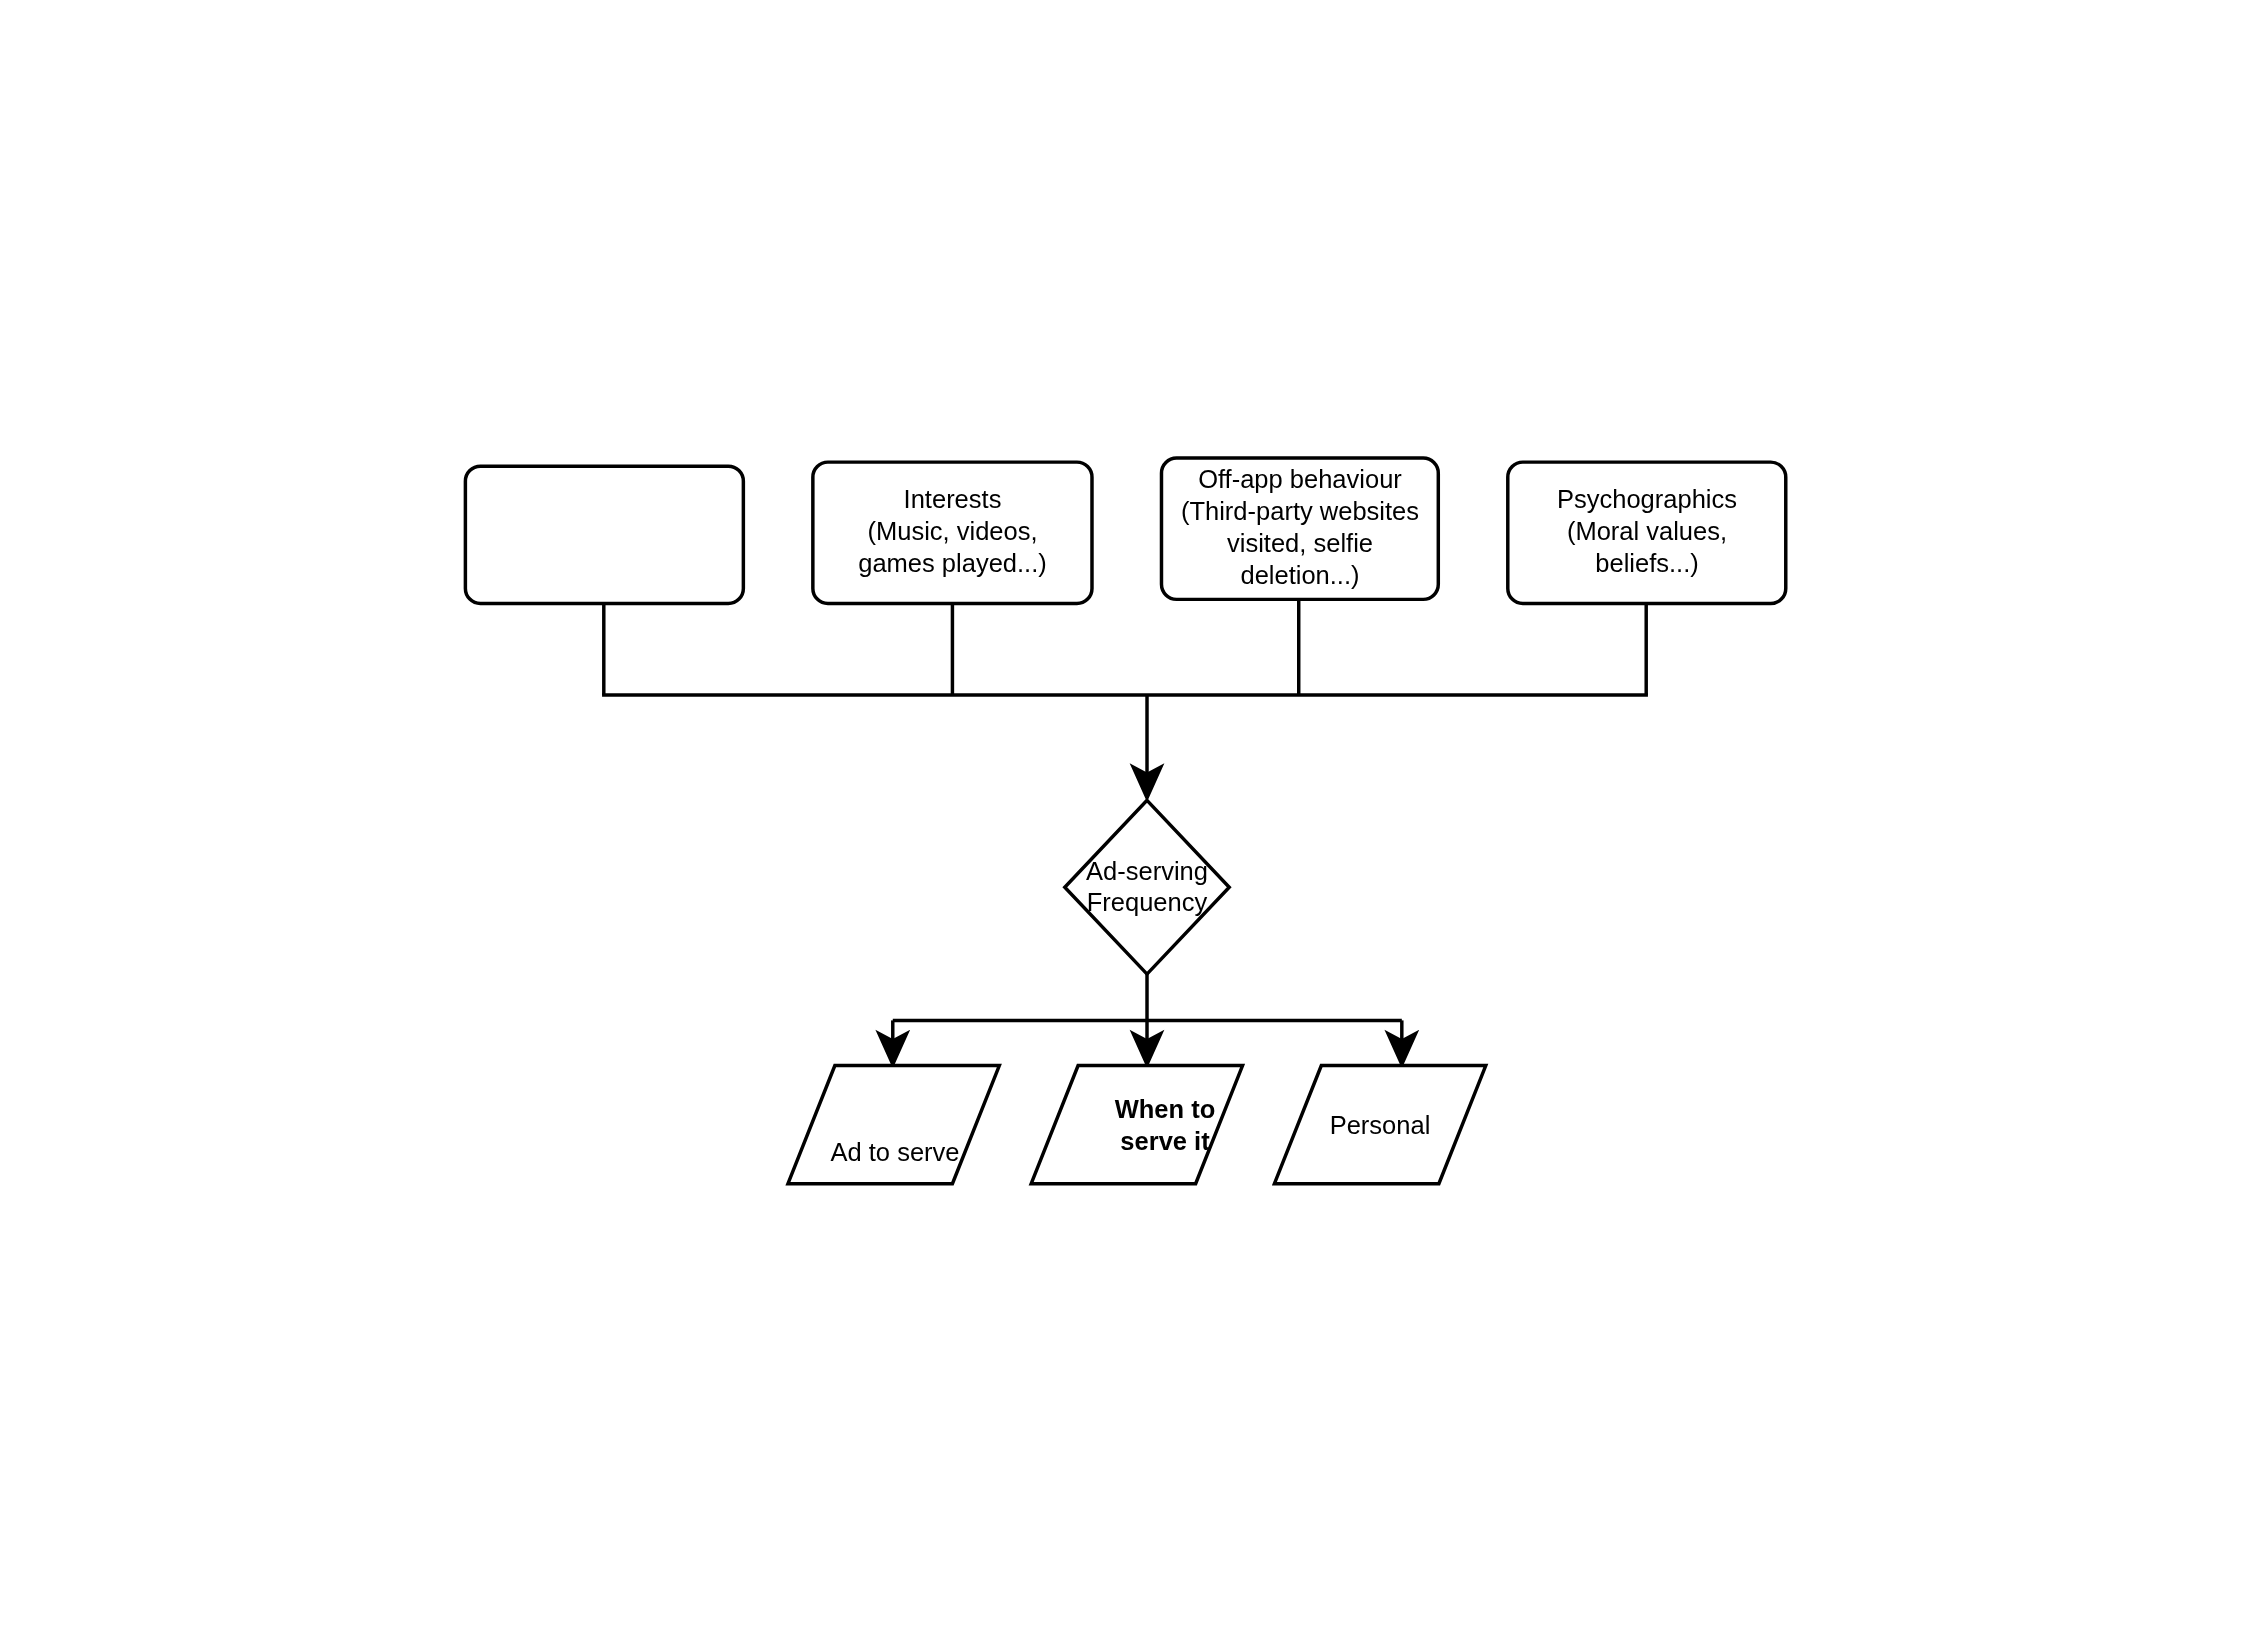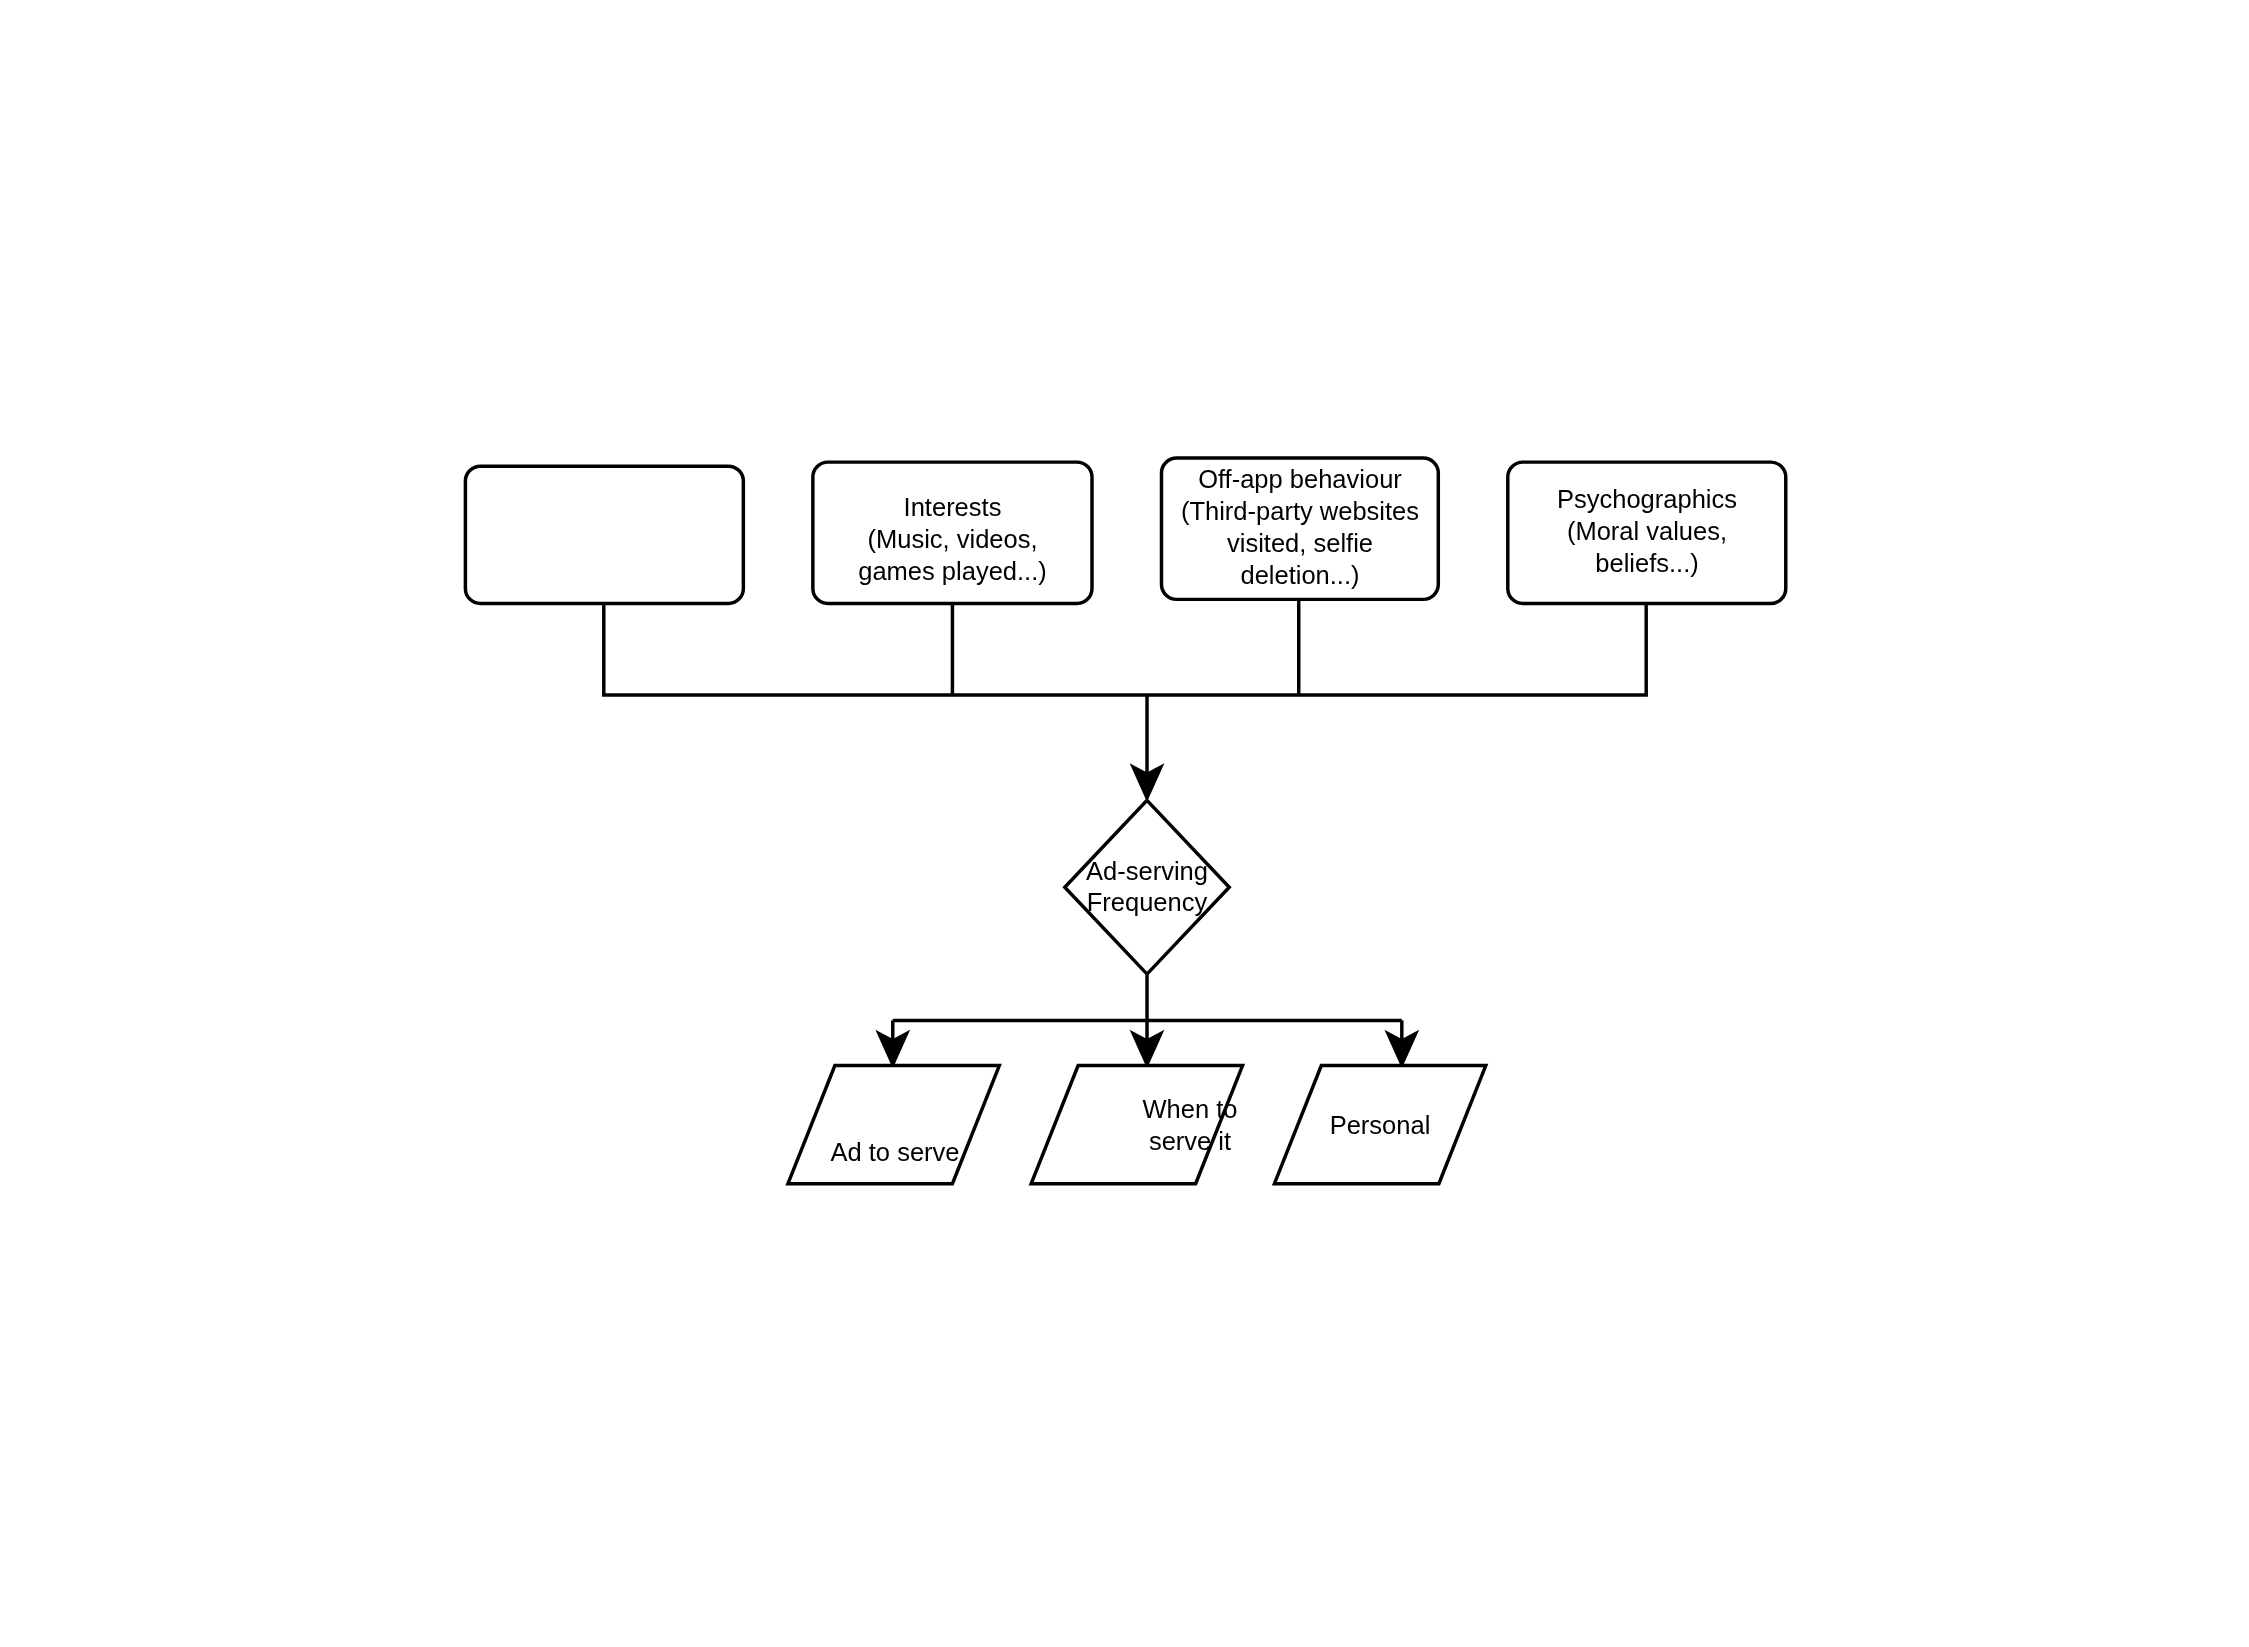--- a/index.html
+++ b/index.html
@@ -82,37 +82,37 @@
   <polygon points="1441,1840 1725,1840 1644,2044 1360,2044" fill="#ffffff" stroke="#000000" stroke-width="6"></polygon>
 
   <polygon points="1861,1840 2145,1840 2064,2044 1780,2044" fill="#ffffff" stroke="#000000" stroke-width="6"></polygon>
 
   <polygon points="2281,1840 2565,1840 2484,2044 2200,2044" fill="#ffffff" stroke="#000000" stroke-width="6"></polygon>
 </svg>
 
 <div class="label-layer">
 
 
-  <div class="node-label src-label" style="left:813px; top:483px; width:279px;margin-top:8px;">Interests
+  <div class="node-label src-label" style="left:813px; top:483px; width:279px;">Interests
 (Music, videos,
 games played...)</div>
 
   <div class="node-label src-label" style="left:1156px; top:463px; width:288px;">Off-app behaviour
 (Third-party websites
 visited, selfie
 deletion...)</div>
 
   <div class="node-label src-label" style="left:1508px; top:483px; width:278px;">Psychographics
 (Moral values,
 beliefs...)</div>
 
   <div class="node-label dec-label" style="left:1031px; top:856px; width:232px;">Ad-serving
 Frequency</div>
 
   <div class="node-label out-label" style="left:811px; top:1136px; width:168px;">Ad to serve</div>
 
-  <div class="node-label out-label" style="left:1106px; top:1093px; width:168px;">When to
+  <div class="node-label out-label" style="left:1081px; top:1093px; width:168px;font-weight:bold;">When to
 serve it</div>
 
   <div class="node-label out-label" style="left:1296px; top:1109px; width:168px;">Personal</div>
 
 </div>
 
 
 </body></html>

